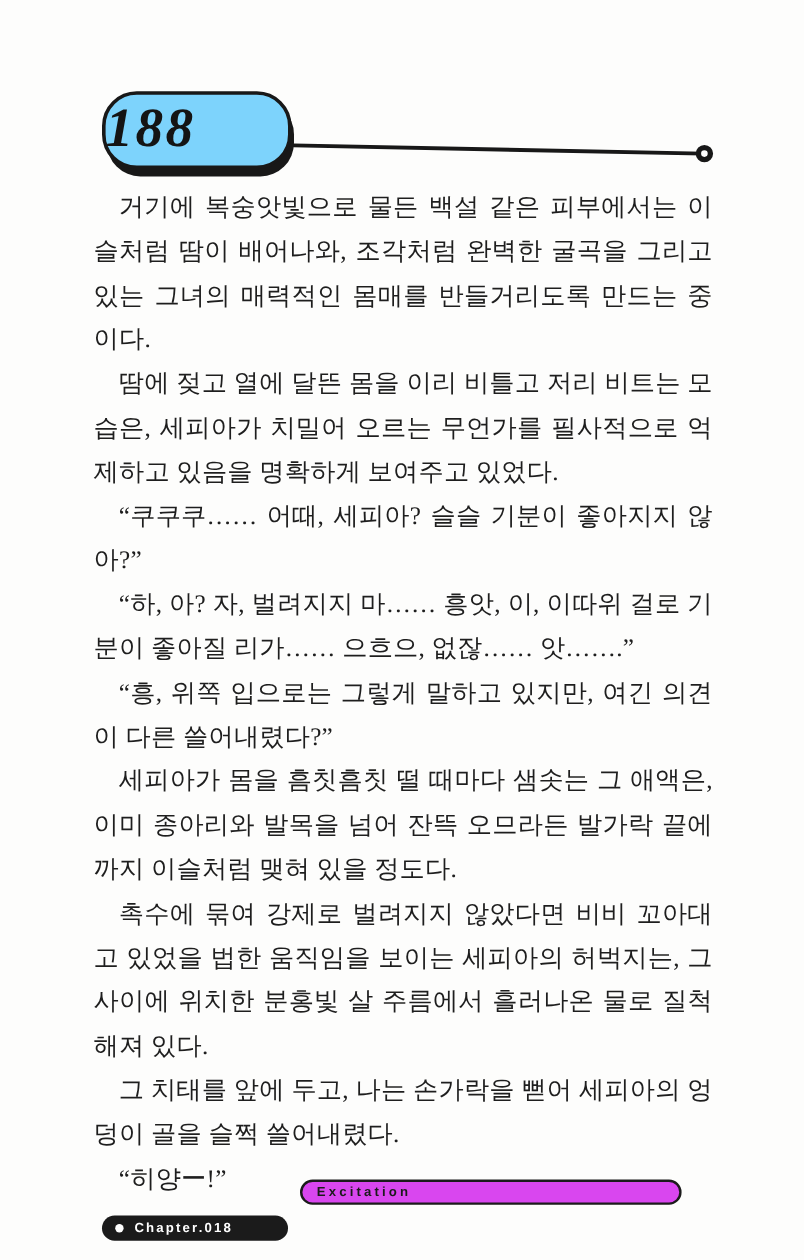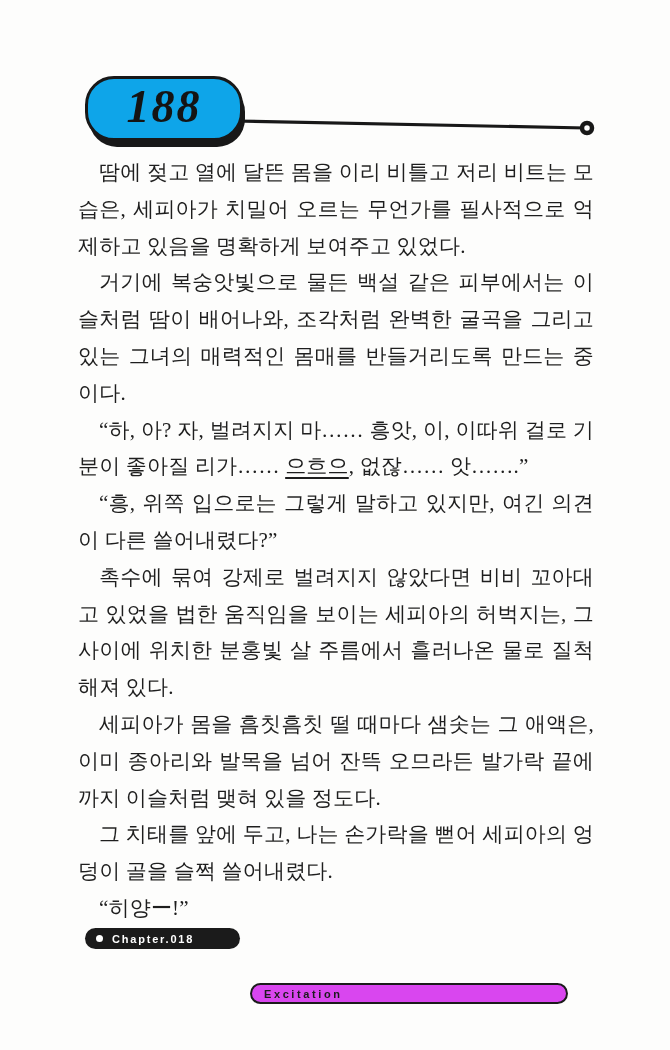--- a/index.html
+++ b/index.html
@@ -11,25 +11,25 @@
     overflow: hidden;
     color: #1e1e1e;
     font-family: "Liberation Serif", "DejaVu Serif", serif;
   }
 
   
   .badge {
     position: absolute;
     left: 85px; top: 76px;
     width: 152px; height: 59px;
-    background: #0ea5e9;
+    background: #7dd3fc;
     border: 3.5px solid #181818;
     border-radius: 29px;
     box-shadow: 3px 7px 0 -1px #181818;
-    display: flex; align-items: center; justify-content: center;
+    display: flex; align-items: center; justify-content: flex-start;
     z-index: 2;
   }
   .badge .num {
     font-size: 46px;
     font-weight: bold;
     font-style: italic;
     letter-spacing: 2px;
     transform: translateY(-2px);
     color: #141414;
   }
@@ -45,29 +45,28 @@
     position: absolute;
     left: 78px; top: 154px;
     width: 516px;
     font-size: 21px;
     line-height: 36.8px;
     text-align: justify;
     letter-spacing: 0.2px;
   }
   .body-text p { margin: 0; text-indent: 21px; }
   .emph {
-    text-decoration: underline;
     text-decoration-thickness: 1.5px;
     text-underline-offset: 4px;
   }
 
   
   .chapter-pill {
     position: absolute;
-    left: 85px; top: 928px;
+    left: 85px; top: 1013px;
     width: 155px; height: 21px;
     background: #1b1b1b;
     border-radius: 11px;
     display: flex; align-items: center;
     font-family: "Liberation Sans", sans-serif;
   }
   .chapter-pill .dot {
     width: 7px; height: 7px;
     border-radius: 50%;
     background: #ffffff;
@@ -109,26 +108,27 @@
 
   <div class="badge">
     <span class="num">188</span>
   </div>
   <svg class="header-rule" viewBox="0 0 372 28" xmlns="http://www.w3.org/2000/svg">
     <line x1="4" y1="7" x2="356" y2="14" stroke="#181818" stroke-width="3.2"></line>
     <circle cx="357" cy="14" r="5" fill="#ffffff" stroke="#181818" stroke-width="4.5"></circle>
   </svg>
 
   <main class="body-text">
+    <p>거기에 복숭앗빛으로 물든 백설 같은 피부에서는 이슬처럼 땀이 배어나와, 조각처럼 완벽한 굴곡을 그리고 있는 그녀의 매력적인 몸매를 반들거리도록 만드는 중이다.</p>
     <p>땀에 젖고 열에 달뜬 몸을 이리 비틀고 저리 비트는 모습은, 세피아가 치밀어 오르는 무언가를 필사적으로 억제하고 있음을 명확하게 보여주고 있었다.</p>
-    <p>거기에 복숭앗빛으로 물든 백설 같은 피부에서는 이슬처럼 땀이 배어나와, 조각처럼 완벽한 굴곡을 그리고 있는 그녀의 매력적인 몸매를 반들거리도록 만드는 중이다.</p>
+    <p>“쿠쿠쿠…… 어때, 세피아? 슬슬 기분이 좋아지지 않아?”</p>
     <p><span>“하, 아? 자, 벌려지지 마…… 흥앗, 이, 이따위 걸로 기분이 좋아질 리가…… </span><span class="emph">으흐으</span><span>, 없잖…… 앗…….”</span></p>
     <p>“흥, 위쪽 입으로는 그렇게 말하고 있지만, 여긴 의견이 다른 쓸어내렸다?”</p>
+    <p>세피아가 몸을 흠칫흠칫 떨 때마다 샘솟는 그 애액은, 이미 종아리와 발목을 넘어 잔뜩 오므라든 발가락 끝에까지 이슬처럼 맺혀 있을 정도다.</p>
     <p>촉수에 묶여 강제로 벌려지지 않았다면 비비 꼬아대고 있었을 법한 움직임을 보이는 세피아의 허벅지는, 그 사이에 위치한 분홍빛 살 주름에서 흘러나온 물로 질척해져 있다.</p>
-    <p>세피아가 몸을 흠칫흠칫 떨 때마다 샘솟는 그 애액은, 이미 종아리와 발목을 넘어 잔뜩 오므라든 발가락 끝에까지 이슬처럼 맺혀 있을 정도다.</p>
     <p>그 치태를 앞에 두고, 나는 손가락을 뻗어 세피아의 엉덩이 골을 슬쩍 쓸어내렸다.</p>
     <p>“히양ー!”</p>
   </main>
 
   <div class="chapter-pill">
     <span class="dot"></span>
     <span class="label">Chapter.018</span>
   </div>
   <div class="section-pill">
     <span class="label">Excitation</span>

